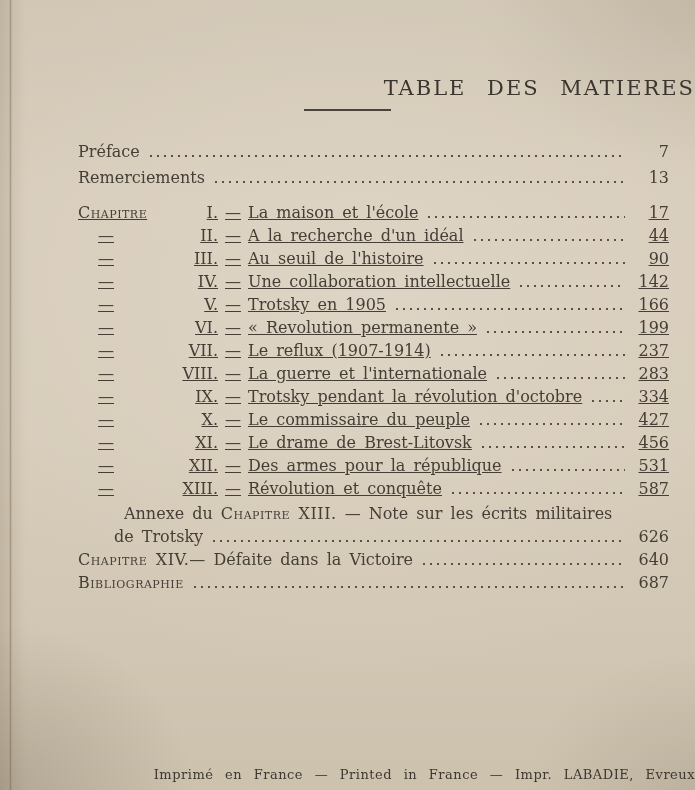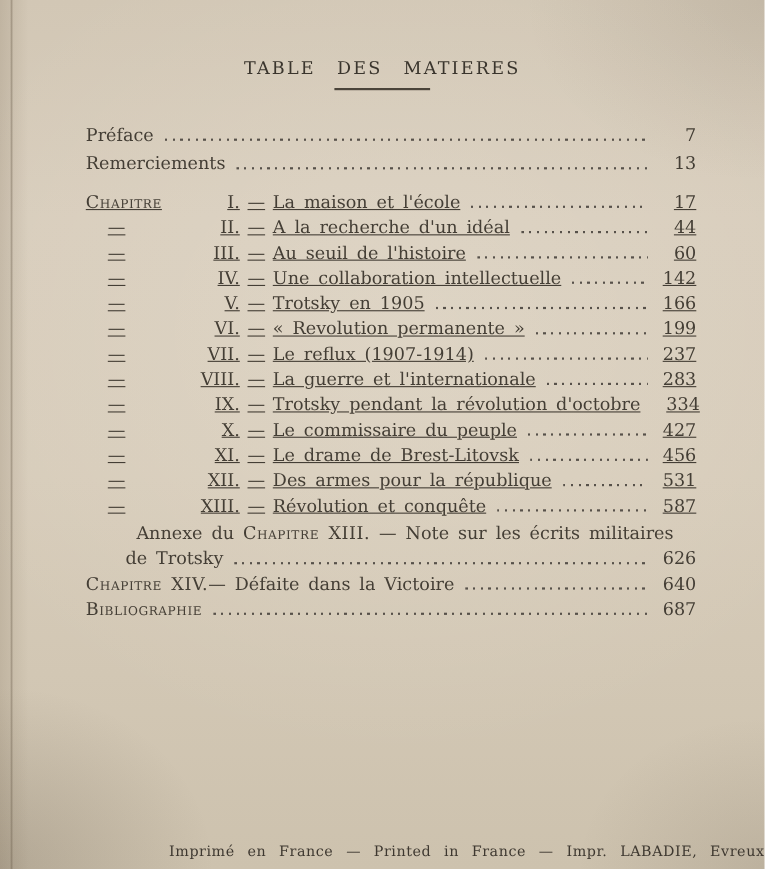--- a/index.html
+++ b/index.html
@@ -23,34 +23,34 @@
     position: absolute; left: 0; top: 0; bottom: 0; width: 26px;
     background: linear-gradient(90deg, rgba(120,104,82,0.20), rgba(120,104,82,0));
     pointer-events: none;
   }
   .crease {
     position: absolute; left: 9px; top: 0; bottom: 0; width: 3px;
     background: linear-gradient(90deg, rgba(95,82,64,0) 0%, rgba(95,82,64,0.35) 50%, rgba(95,82,64,0) 100%);
     pointer-events: none;
   }
   .page-title {
-    margin: 0; padding-top: 52px;
-    text-align: center;
-    font-size: 16px; font-weight: normal;
+    margin: 0; padding-top: 76px;
+    text-align: right;
+    font-size: 21px; font-weight: normal;
     letter-spacing: 2px; word-spacing: 12px;
     color: #3a352d;
   }
   .title-rule {
     width: 87px; height: 2px;
     margin: 9px auto 0 auto;
     background: #4a443a;
   }
   .toc {
     margin-top: 28px;
-    padding: 0 62px 0 78px;
+    padding: 0 26px 0 78px;
     color: #443e35;
     font-size: 16px;
     word-spacing: 3px;
   }
   .row { display: flex; align-items: baseline; white-space: nowrap; }
   .front-list .row { line-height: 26px; }
   .chapter-list { margin-top: 10px; text-decoration: underline; }
   .chapter-list .row, .tail .row { line-height: 23px; }
   .leader {
     flex: 1 1 auto; height: 2px;
@@ -117,21 +117,21 @@
     <span class="leader"></span>
     <span class="cpage">44</span>
   </div>
 
   <div class="row">
     <span class="cprefix dash">—</span>
     <span class="cnum">III.</span>
     <span class="csep">—</span>
     <span class="ctitle">Au seuil de l'histoire</span>
     <span class="leader"></span>
-    <span class="cpage">60</span>
+    <span class="cpage">90</span>
   </div>
 
   <div class="row">
     <span class="cprefix dash">—</span>
     <span class="cnum">IV.</span>
     <span class="csep">—</span>
     <span class="ctitle">Une collaboration intellectuelle</span>
     <span class="leader"></span>
     <span class="cpage">142</span>
   </div>

